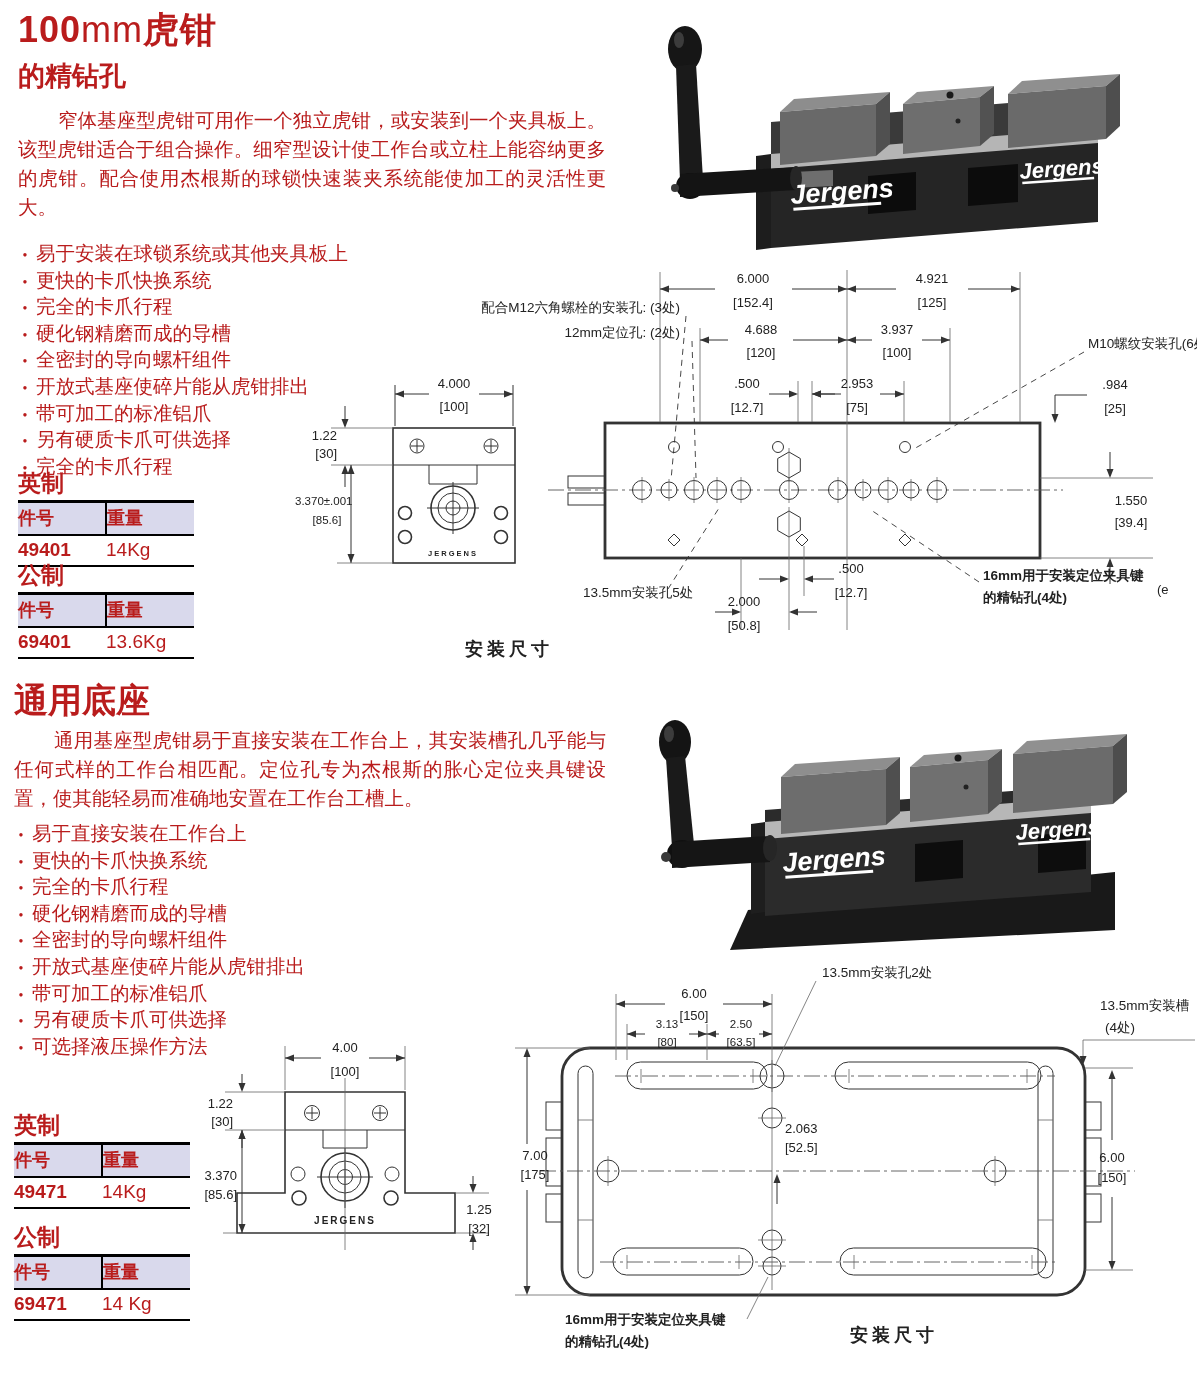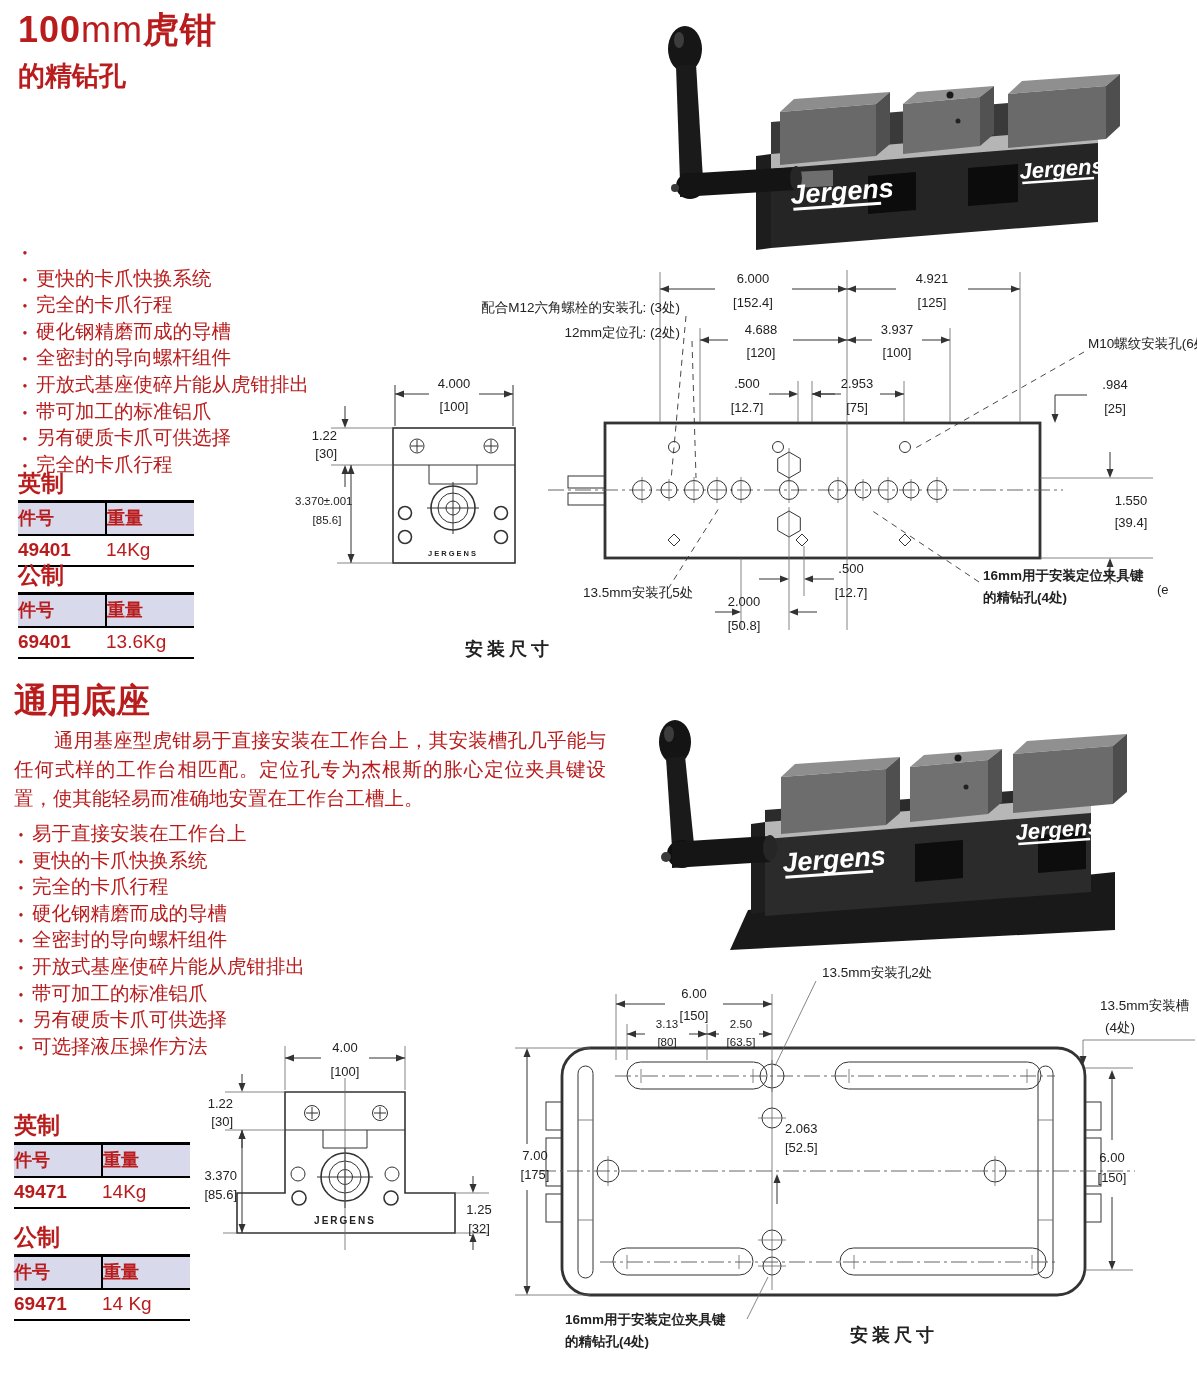--- a/index.html
+++ b/index.html
@@ -49,24 +49,26 @@
 </head>
 <body>
 
 <div id="page">
 
   <div class="abs title" style="left:18px;top:10px;">
     <span class="num">100</span><span class="unit">mm</span><span class="cjk">虎钳</span>
   </div>
   <div class="abs sub" style="left:18px;top:58px;">的精钻孔</div>
 
+  <div class="abs intro" style="left:18px;top:106px;width:588px;">窄体基座型虎钳可用作一个独立虎钳，或安装到一个夹具板上。该型虎钳适合于组合操作。细窄型设计使工作台或立柱上能容纳更多的虎钳。配合使用杰根斯的球锁快速装夹系统能使加工的灵活性更大。</div>
 
   <div class="abs" style="left:14px;top:242px;width:460px;">
     <div class="feat">
         <span class="dot">•</span>
+        <span>易于安装在球锁系统或其他夹具板上</span>
       </div>
     <div class="feat">
         <span class="dot">•</span>
         <span>更快的卡爪快换系统</span>
       </div>
     <div class="feat">
         <span class="dot">•</span>
         <span>完全的卡爪行程</span>
       </div>
     <div class="feat">

